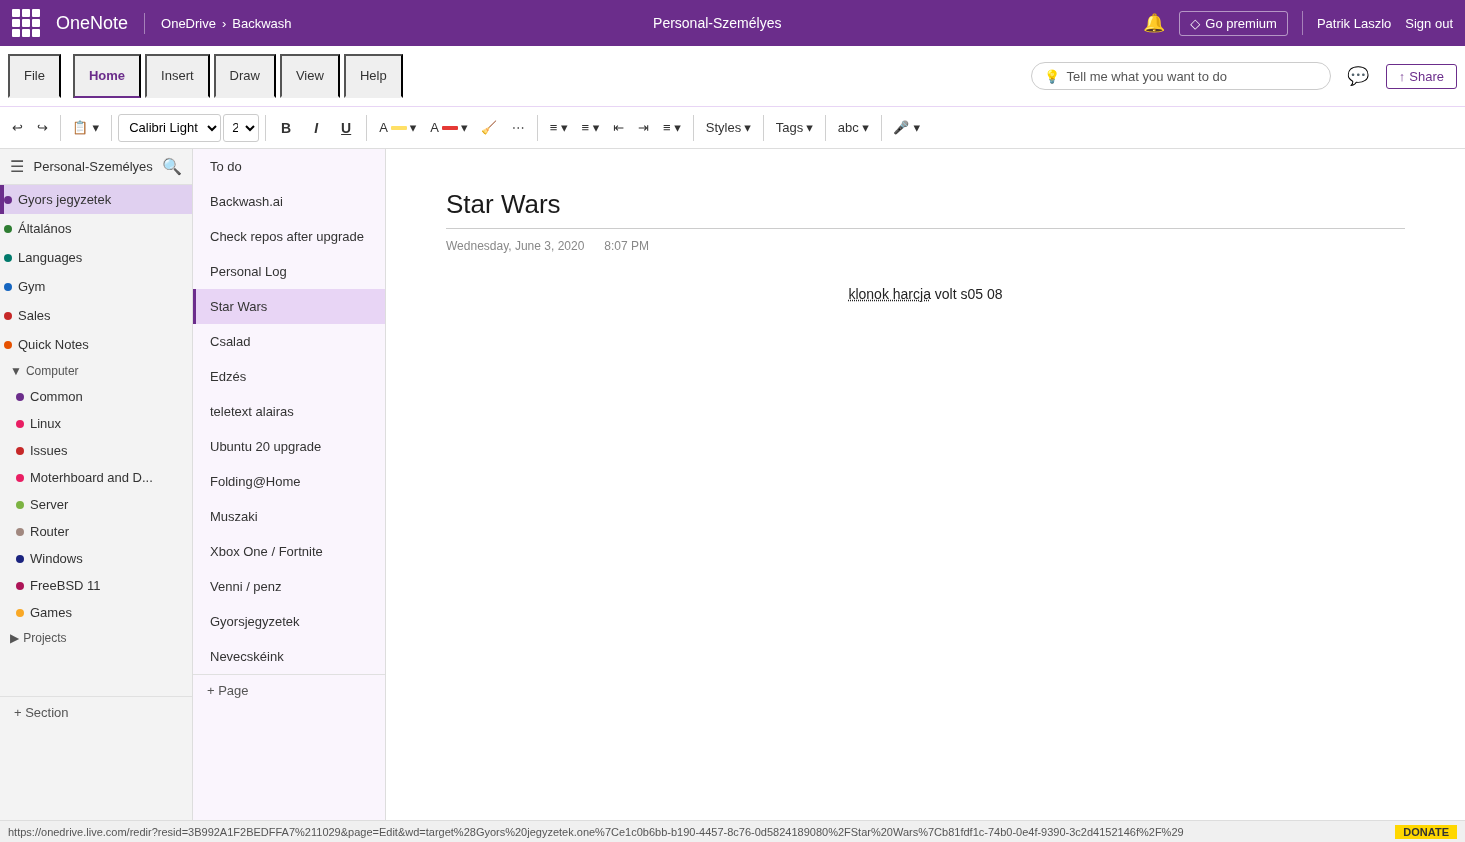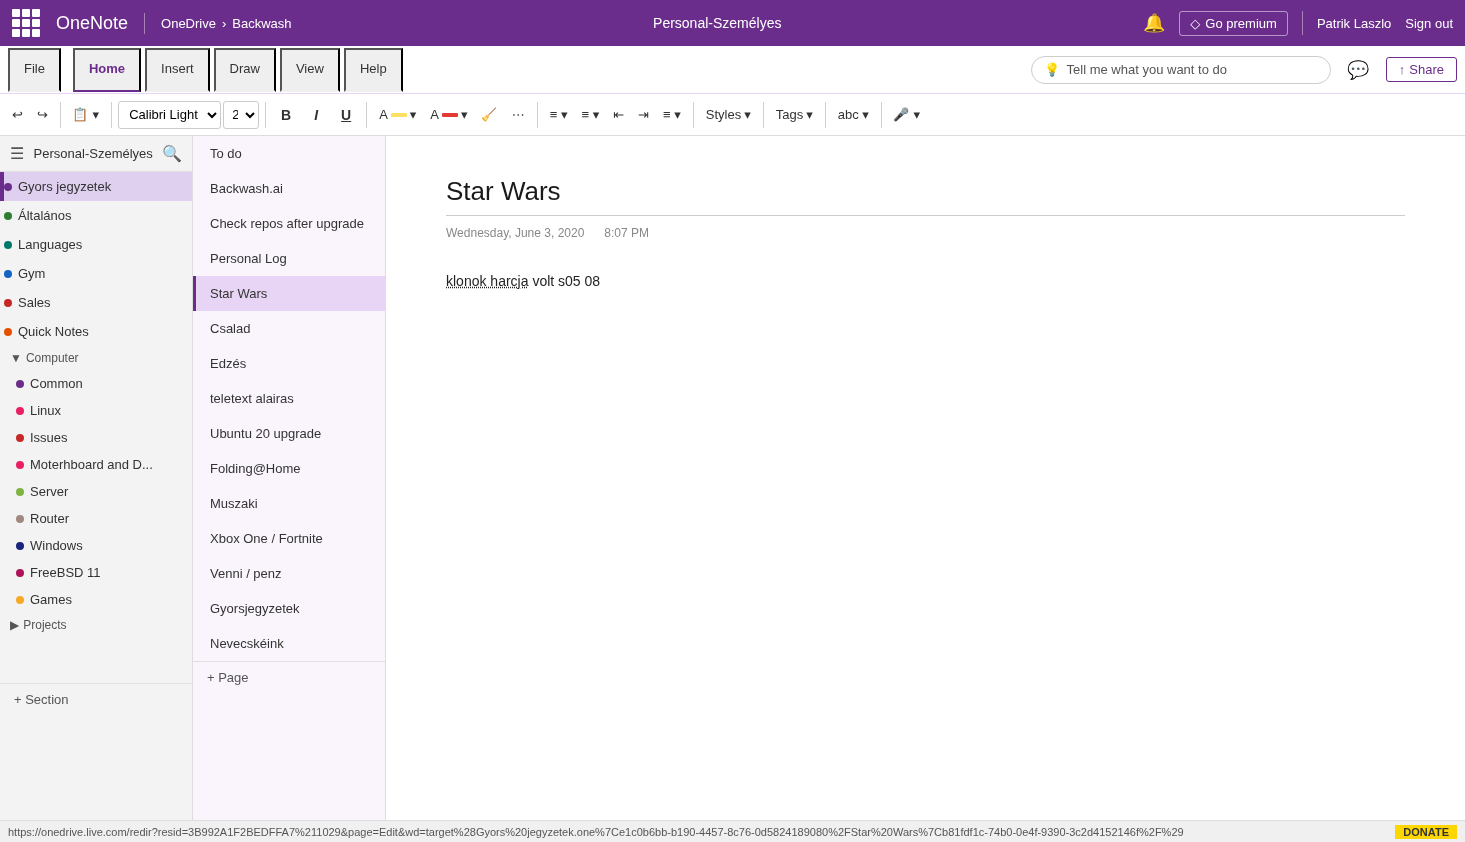--- a/index.html
+++ b/index.html
@@ -203,20 +203,21 @@
     .note-meta {
       font-size: 12px;
       color: #888;
       margin-bottom: 30px;
       display: flex; gap: 20px;
     }
     .note-body {
       font-size: 14px;
       color: #222;
       line-height: 1.6;
+      text-align: center;
     }
     .underline-dotted { text-decoration: underline dotted; }
 
     
     .status-bar {
       position: fixed;
       bottom: 0; left: 0; right: 0;
       height: 22px;
       background: #f0f0f0;
       border-top: 1px solid #ddd;
@@ -236,21 +237,21 @@
     .color-purple { background: #6b2d8b; }
     .color-green { background: #2e7d32; }
     .color-teal { background: #00796b; }
     .color-blue { background: #1565c0; }
     .color-red { background: #c62828; }
     .color-orange { background: #e65100; }
     .ribbon-row1 { 
       display: flex; align-items: center;
       background: #fff;
       border-bottom: 1px solid #e8d5f5;
-      height: 48px;
+      height: 61px;
       padding: 0 8px;
       gap: 4px;
     }
     .ribbon-row2 {
       display: flex; align-items: center;
       background: #fff;
       border-bottom: 1px solid #ddd;
       height: 42px;
       padding: 0 6px;
       gap: 2px;

